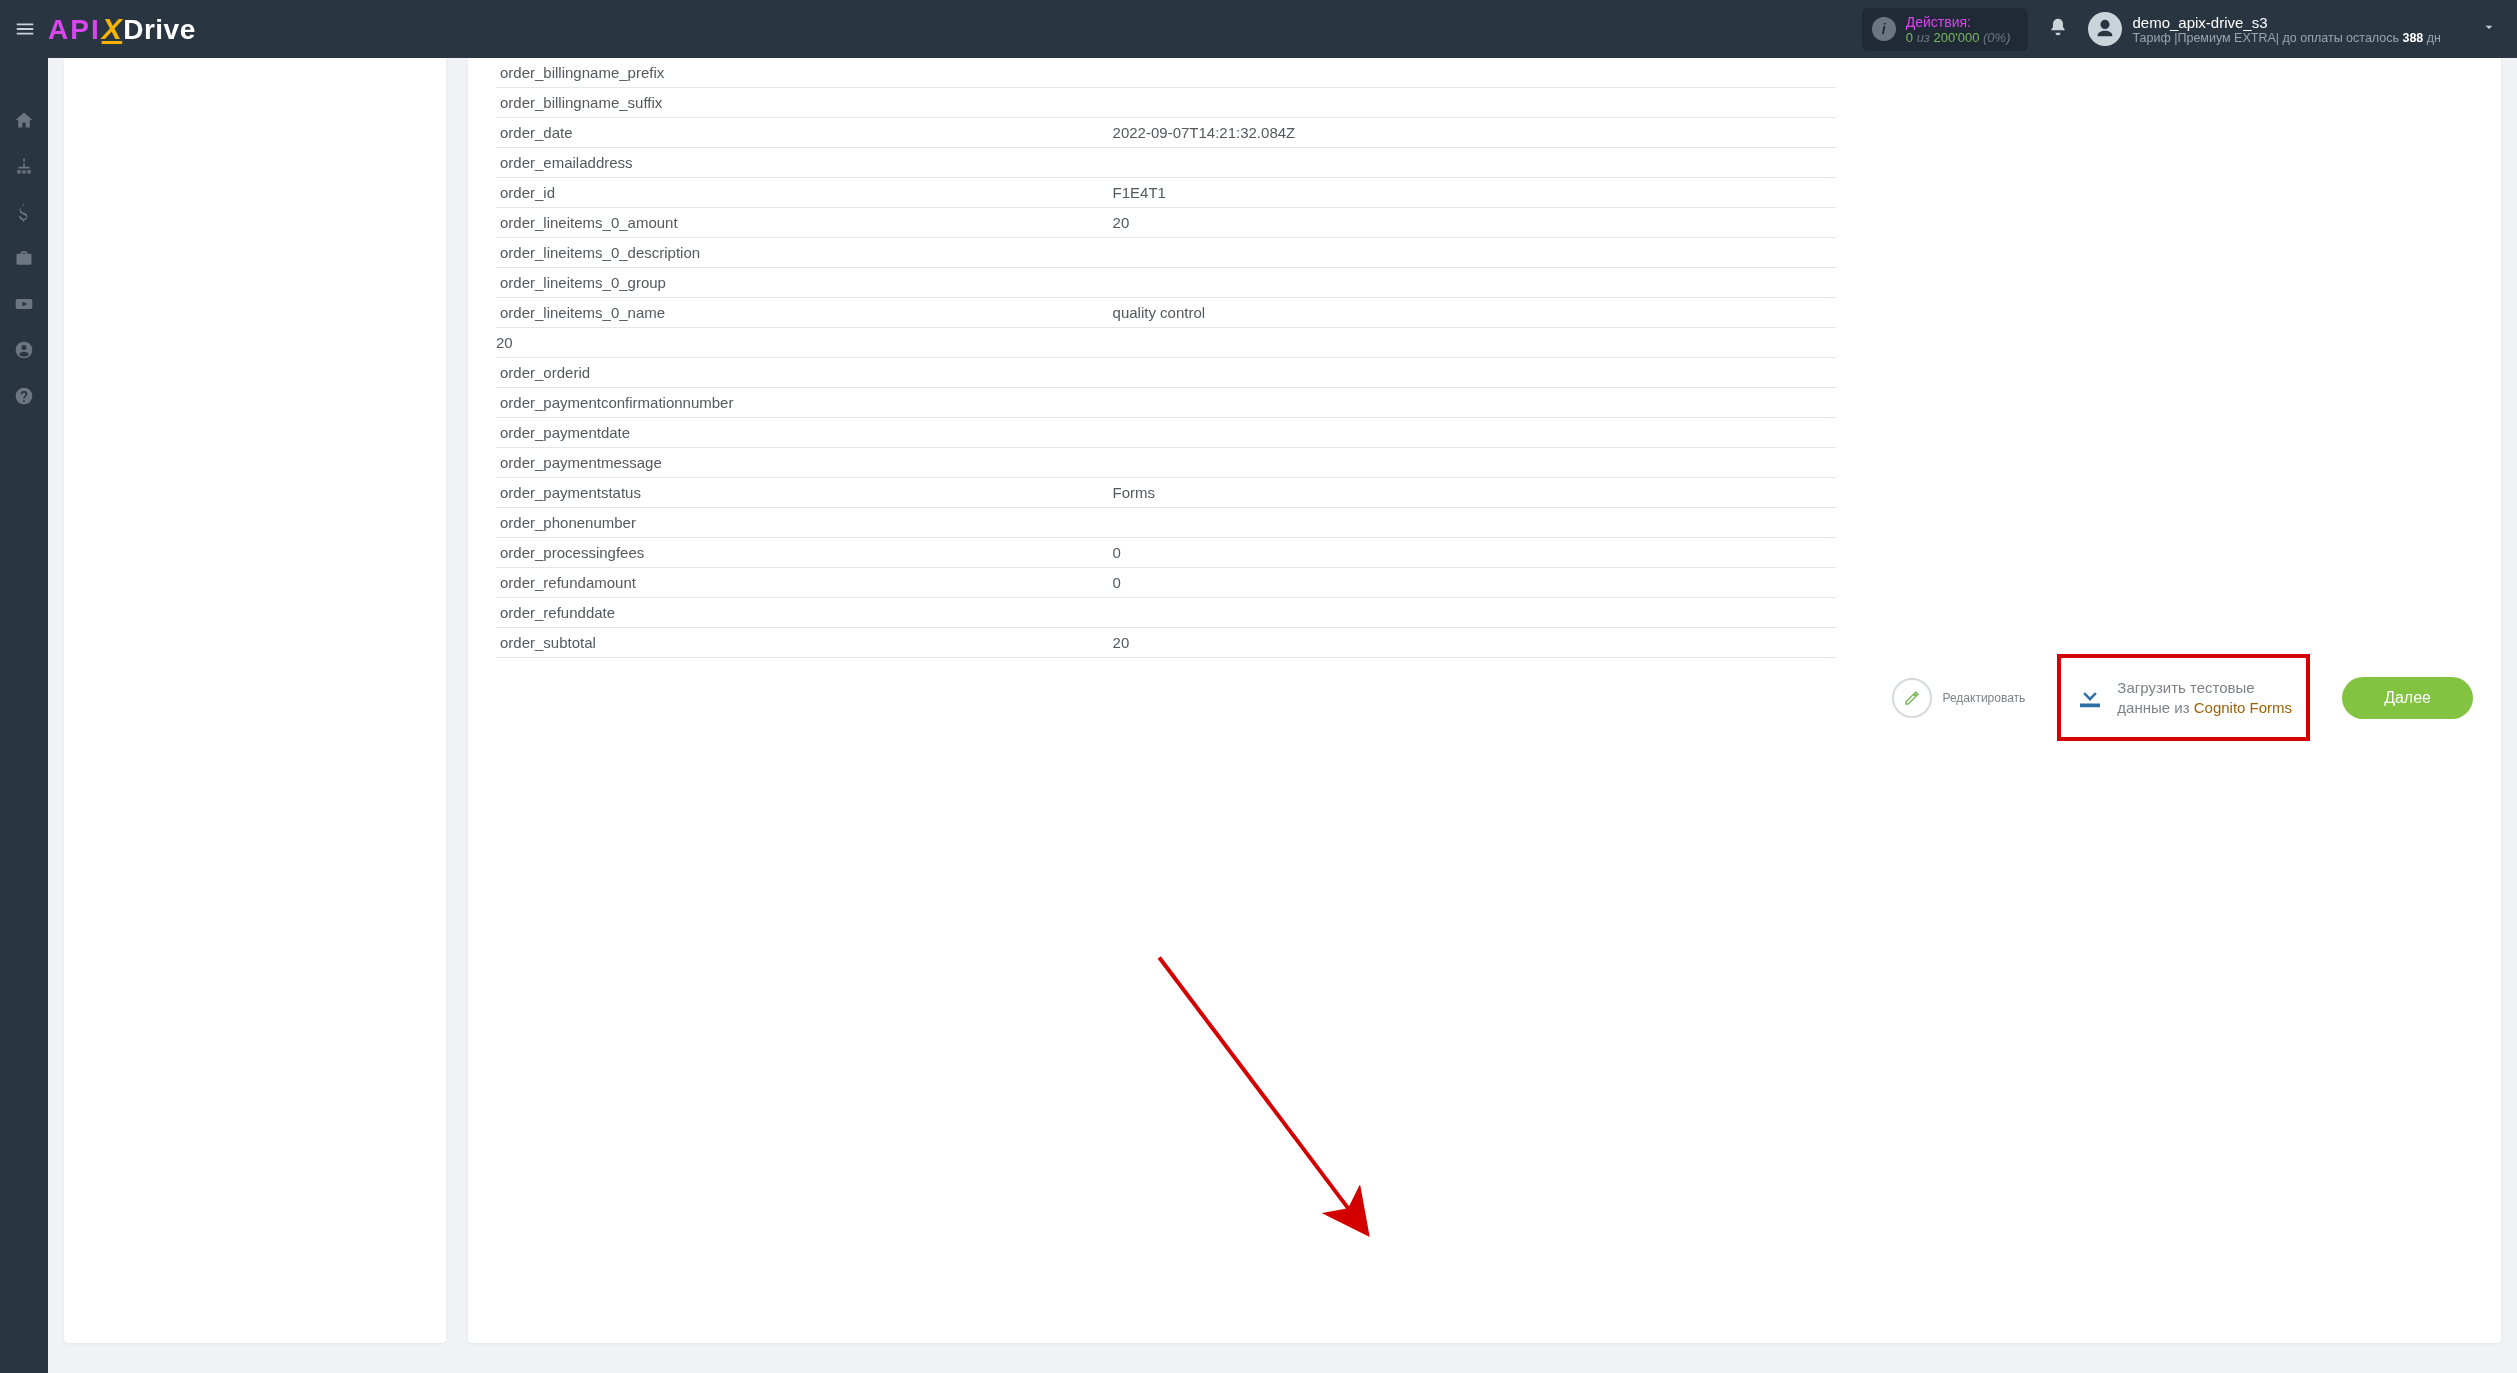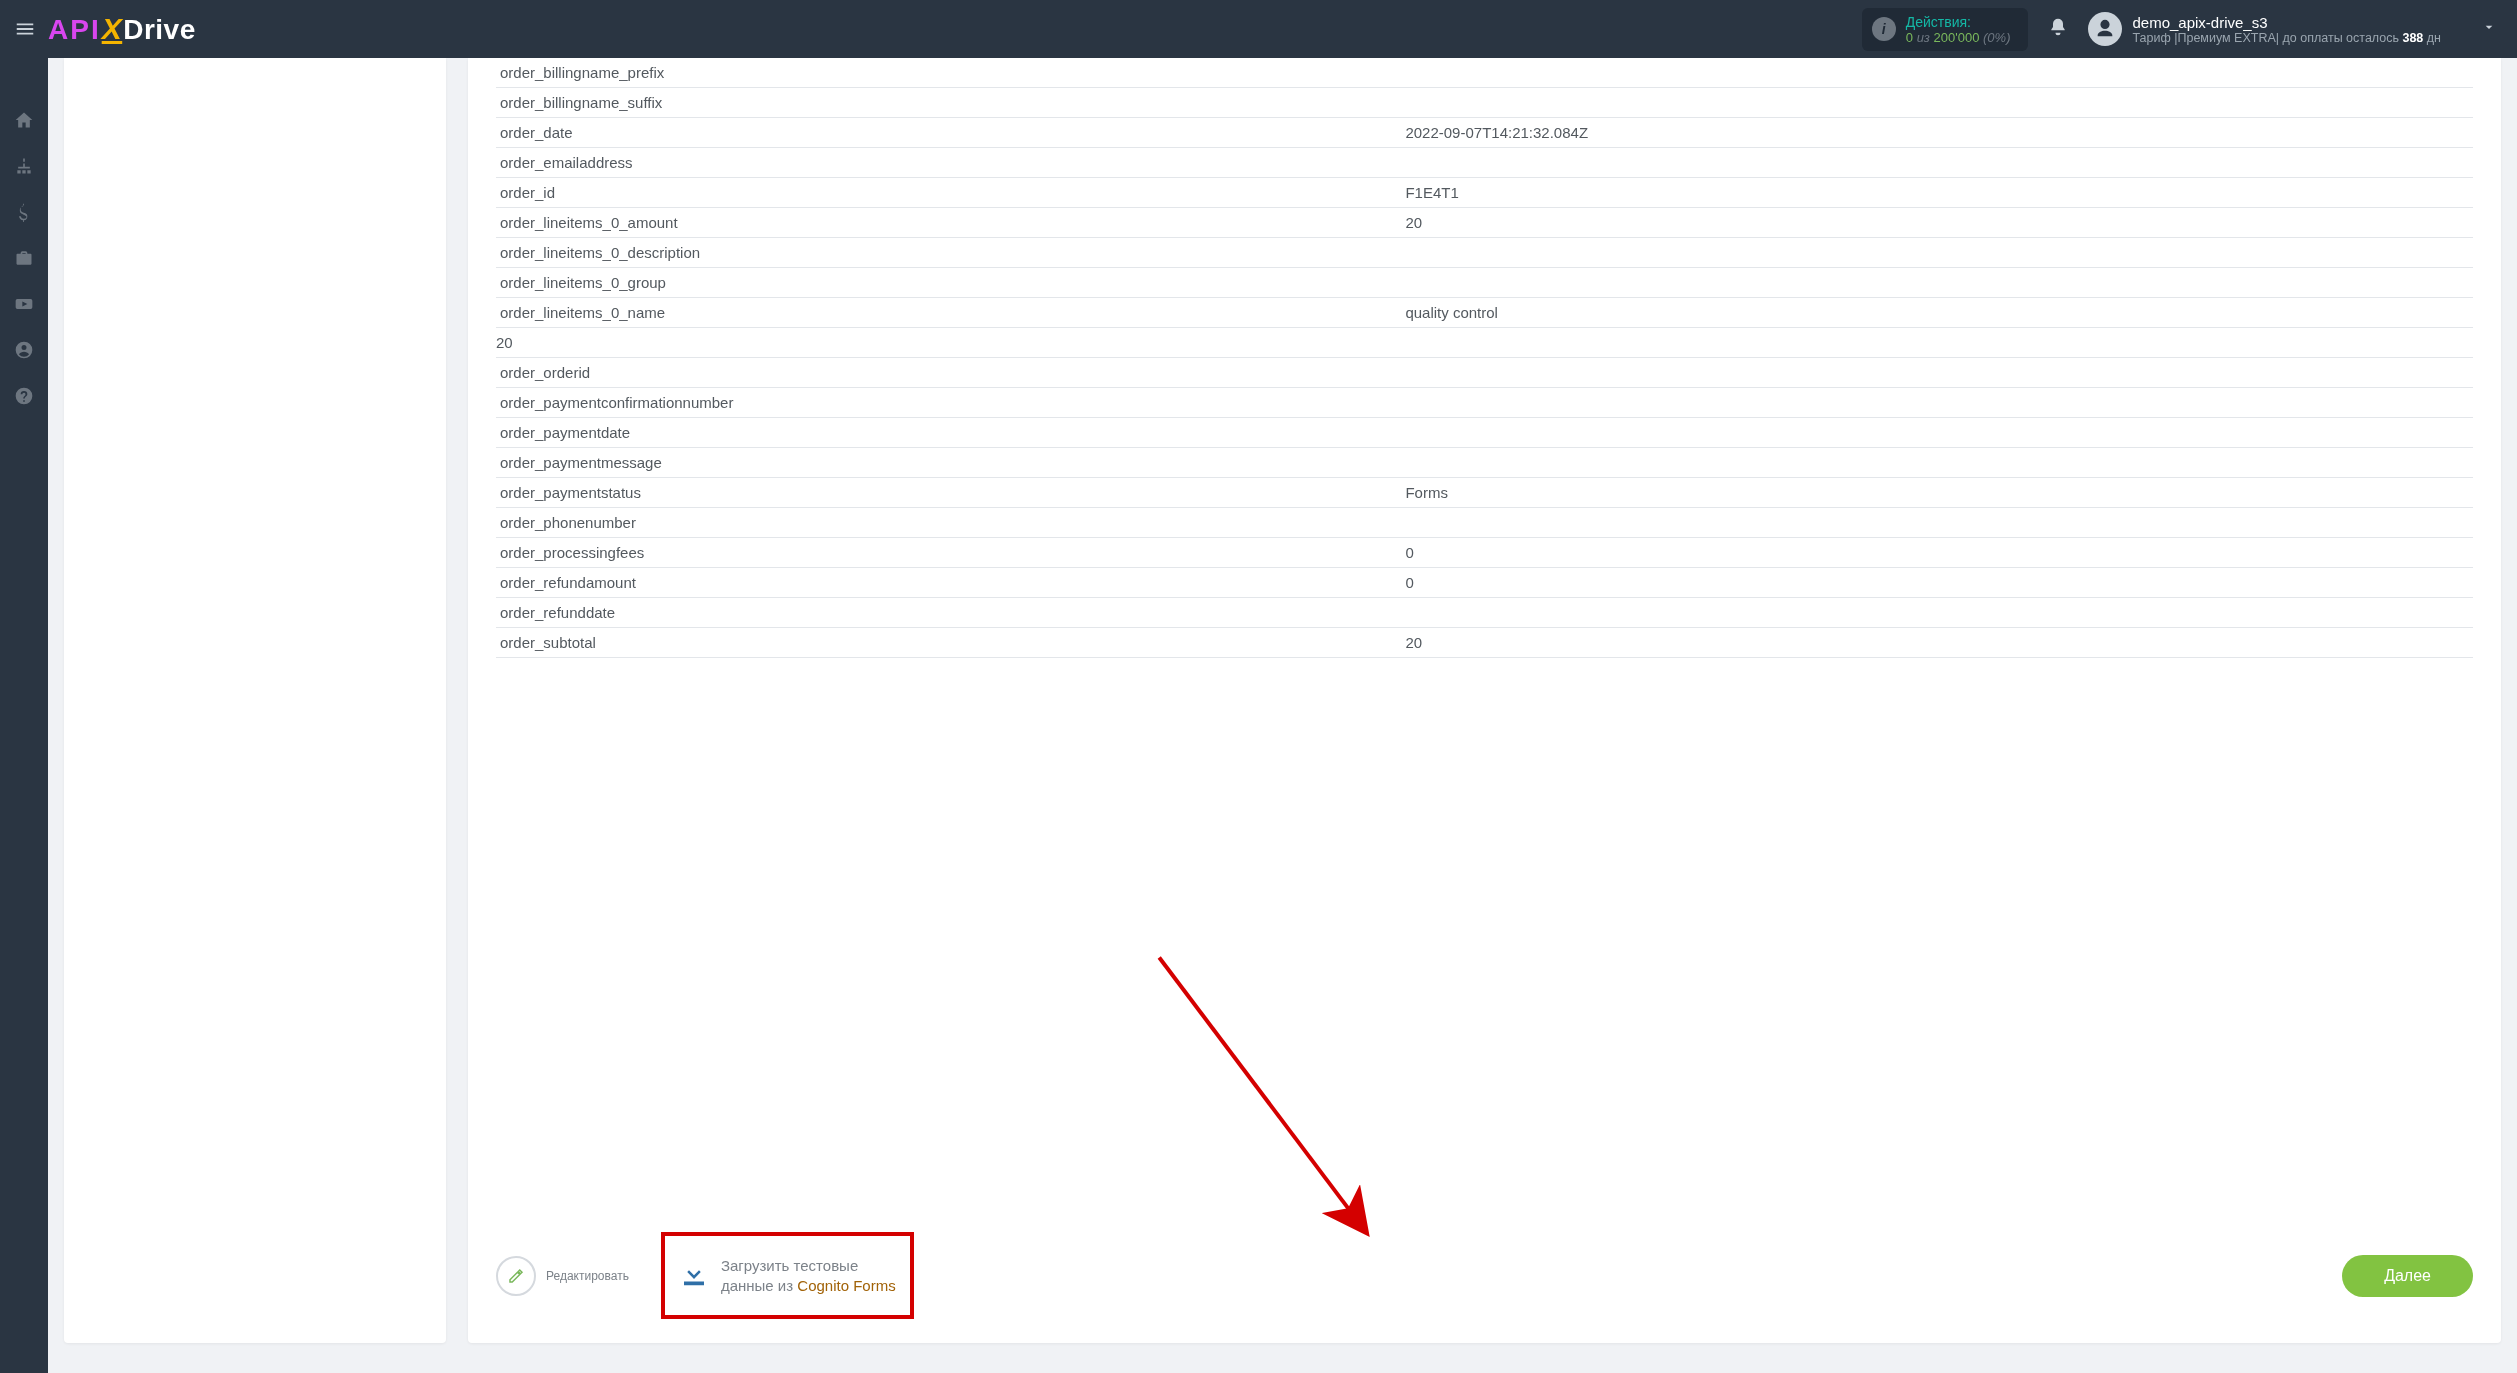--- a/index.html
+++ b/index.html
@@ -46,21 +46,21 @@
   }
   .info-icon {
     width: 24px; height: 24px; border-radius: 50%;
     background: #6d7680;
     color: #202a36;
     font-weight: 700;
     display:flex;align-items:center;justify-content:center;
     font-size: 14px;
     font-style: italic;
   }
-  .actions-text .line1 { font-size: 14px; color: #14b8a6; }
+  .actions-text .line1 { font-size: 14px; color: #d946ef; }
   .actions-text .line2 { font-size: 13px; }
   .actions-text .line2 .zero { color: #7ab85c; }
   .actions-text .line2 .of   { color: #6d7680; font-style: italic; }
   .actions-text .line2 .limit{ color: #7ab85c; }
   .actions-text .line2 .pct  { color: #6d7680; font-style: italic; }
 
   .bell {
     margin-right: 20px;
     cursor: pointer;
   }
@@ -114,21 +114,21 @@
     background: #fff;
     border-radius: 0 0 4px 4px;
     box-shadow: 0 1px 3px rgba(0,0,0,0.06);
     margin-bottom: 30px;
   }
   .panel-right {
     flex: 1;
     background: #fff;
     border-radius: 0 0 4px 4px;
     box-shadow: 0 1px 3px rgba(0,0,0,0.06);
-    display: flex; flex-direction: column;
+    display: flex; flex-direction: row;
     margin-bottom: 30px;
     overflow: hidden;
   }
 
   .table {
     flex: 1;
     overflow: auto;
     padding: 0 28px;
   }
   .row {

